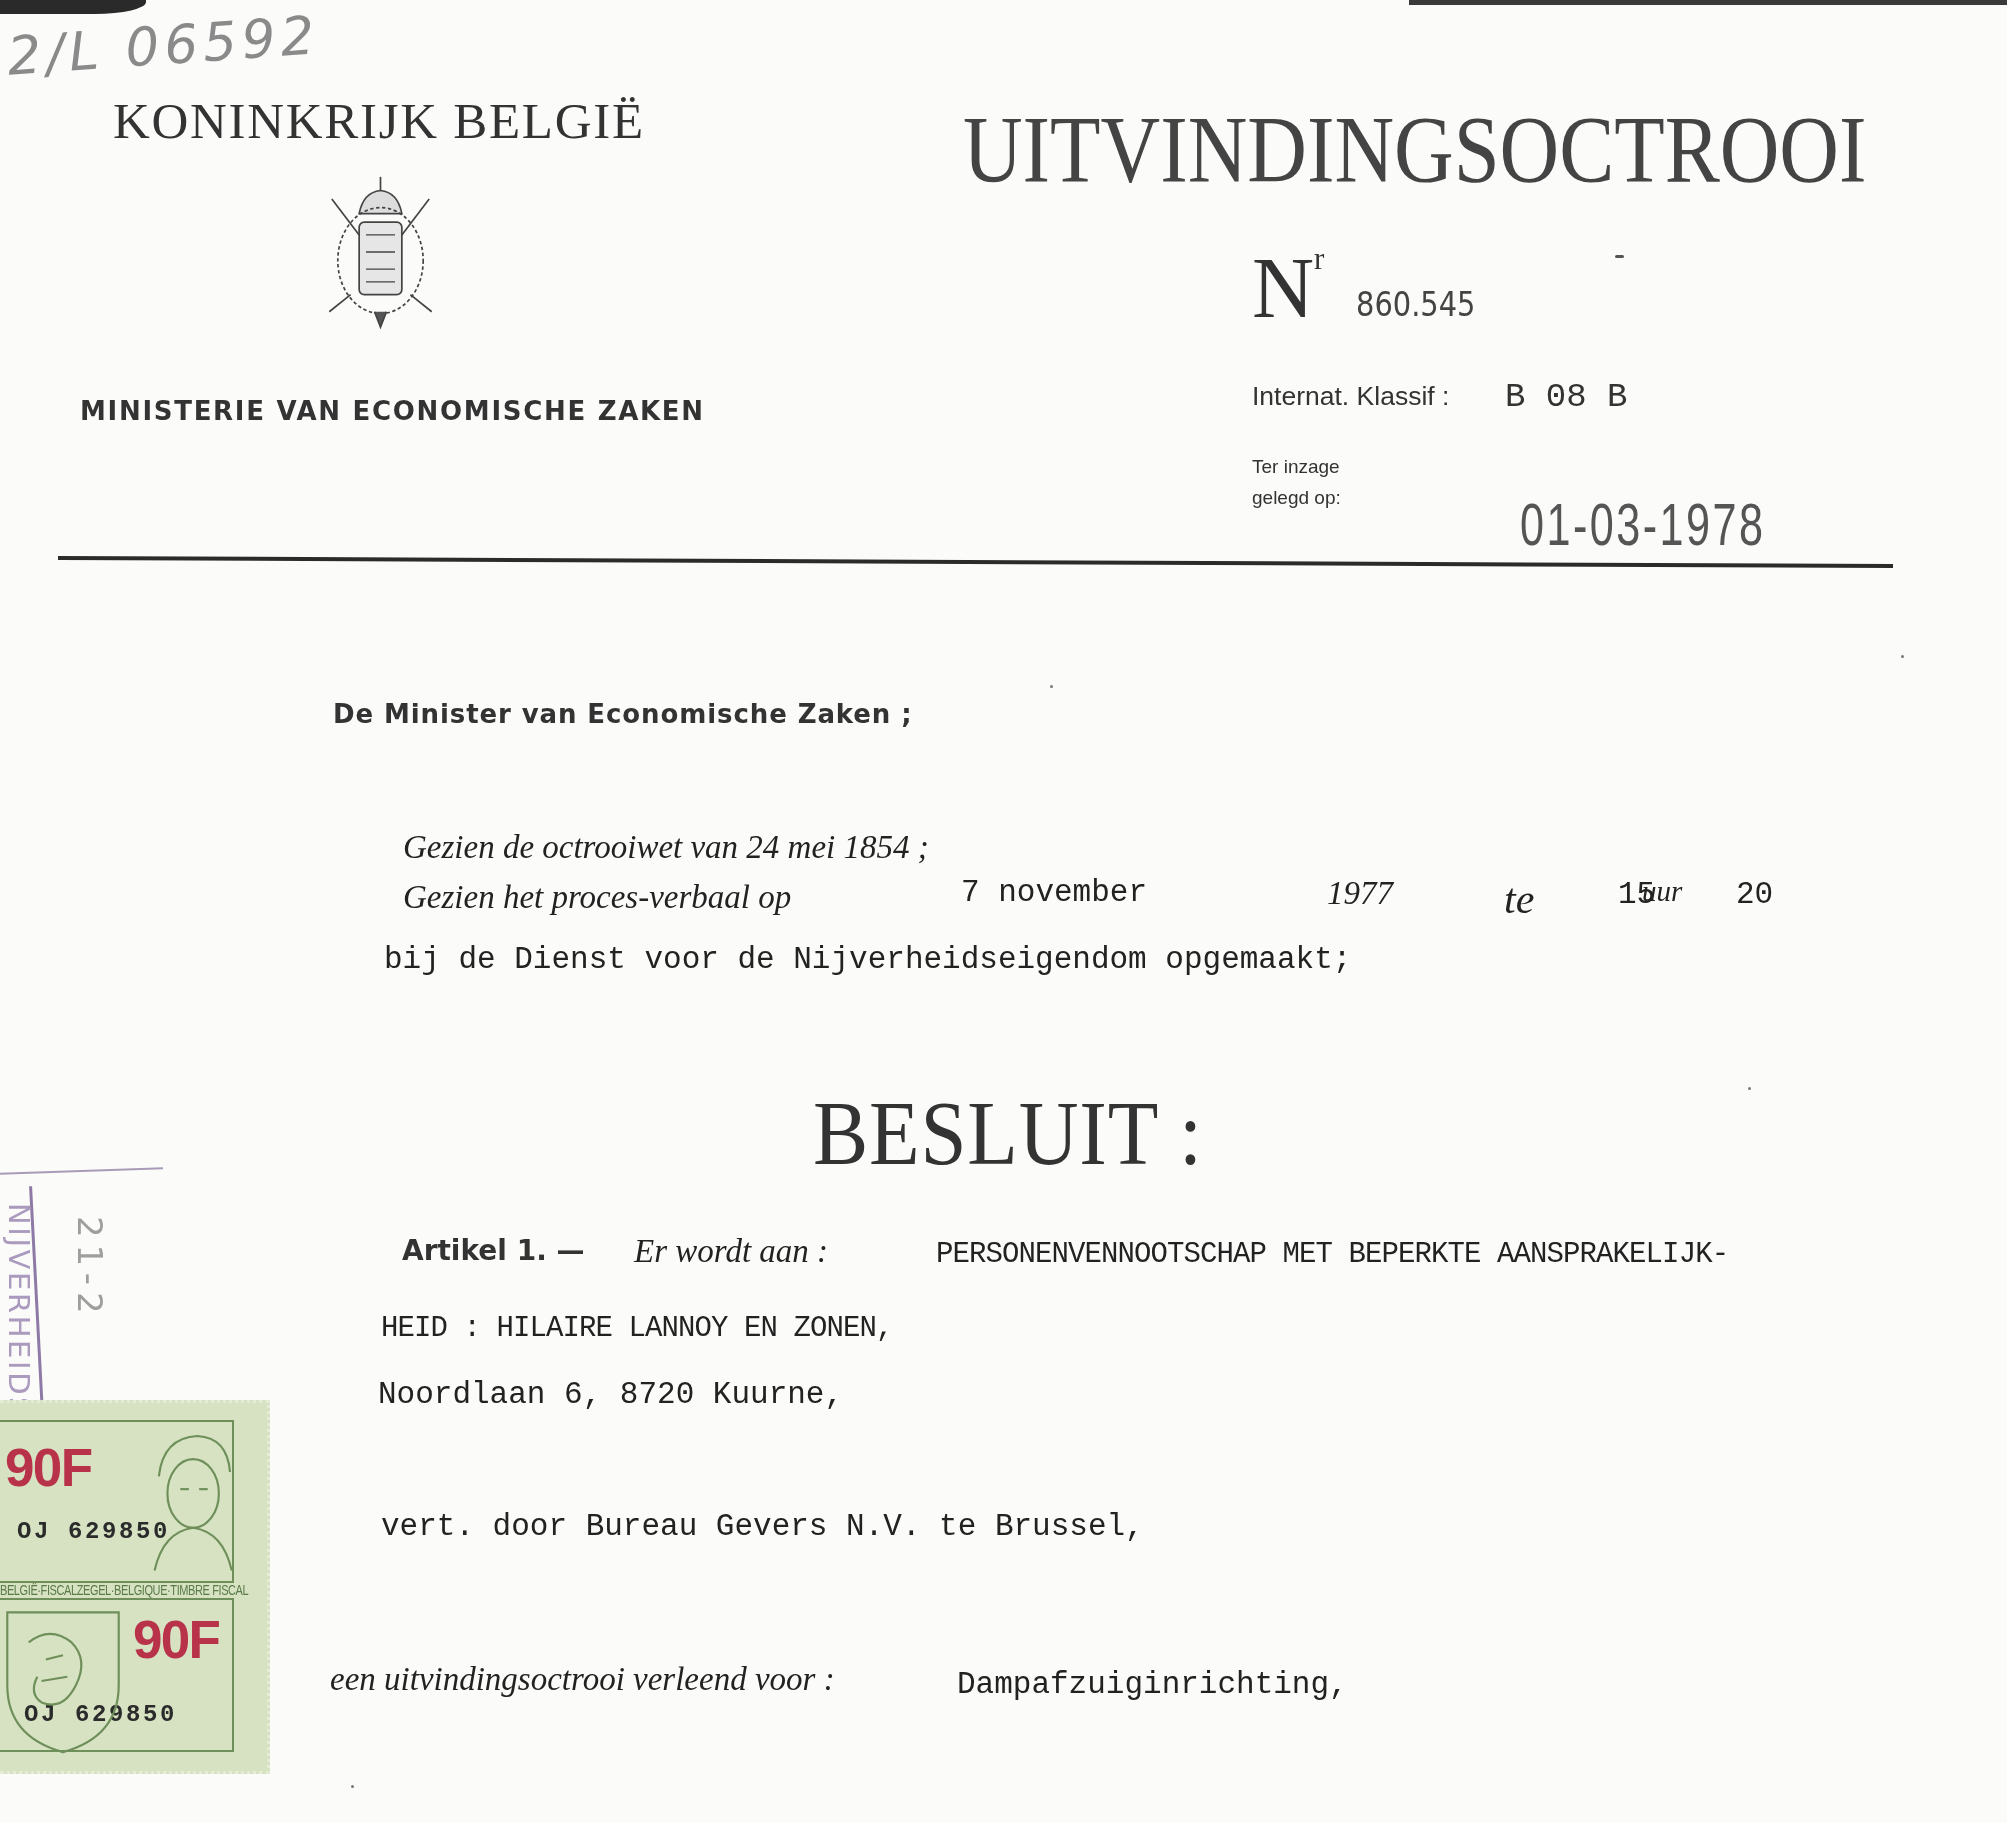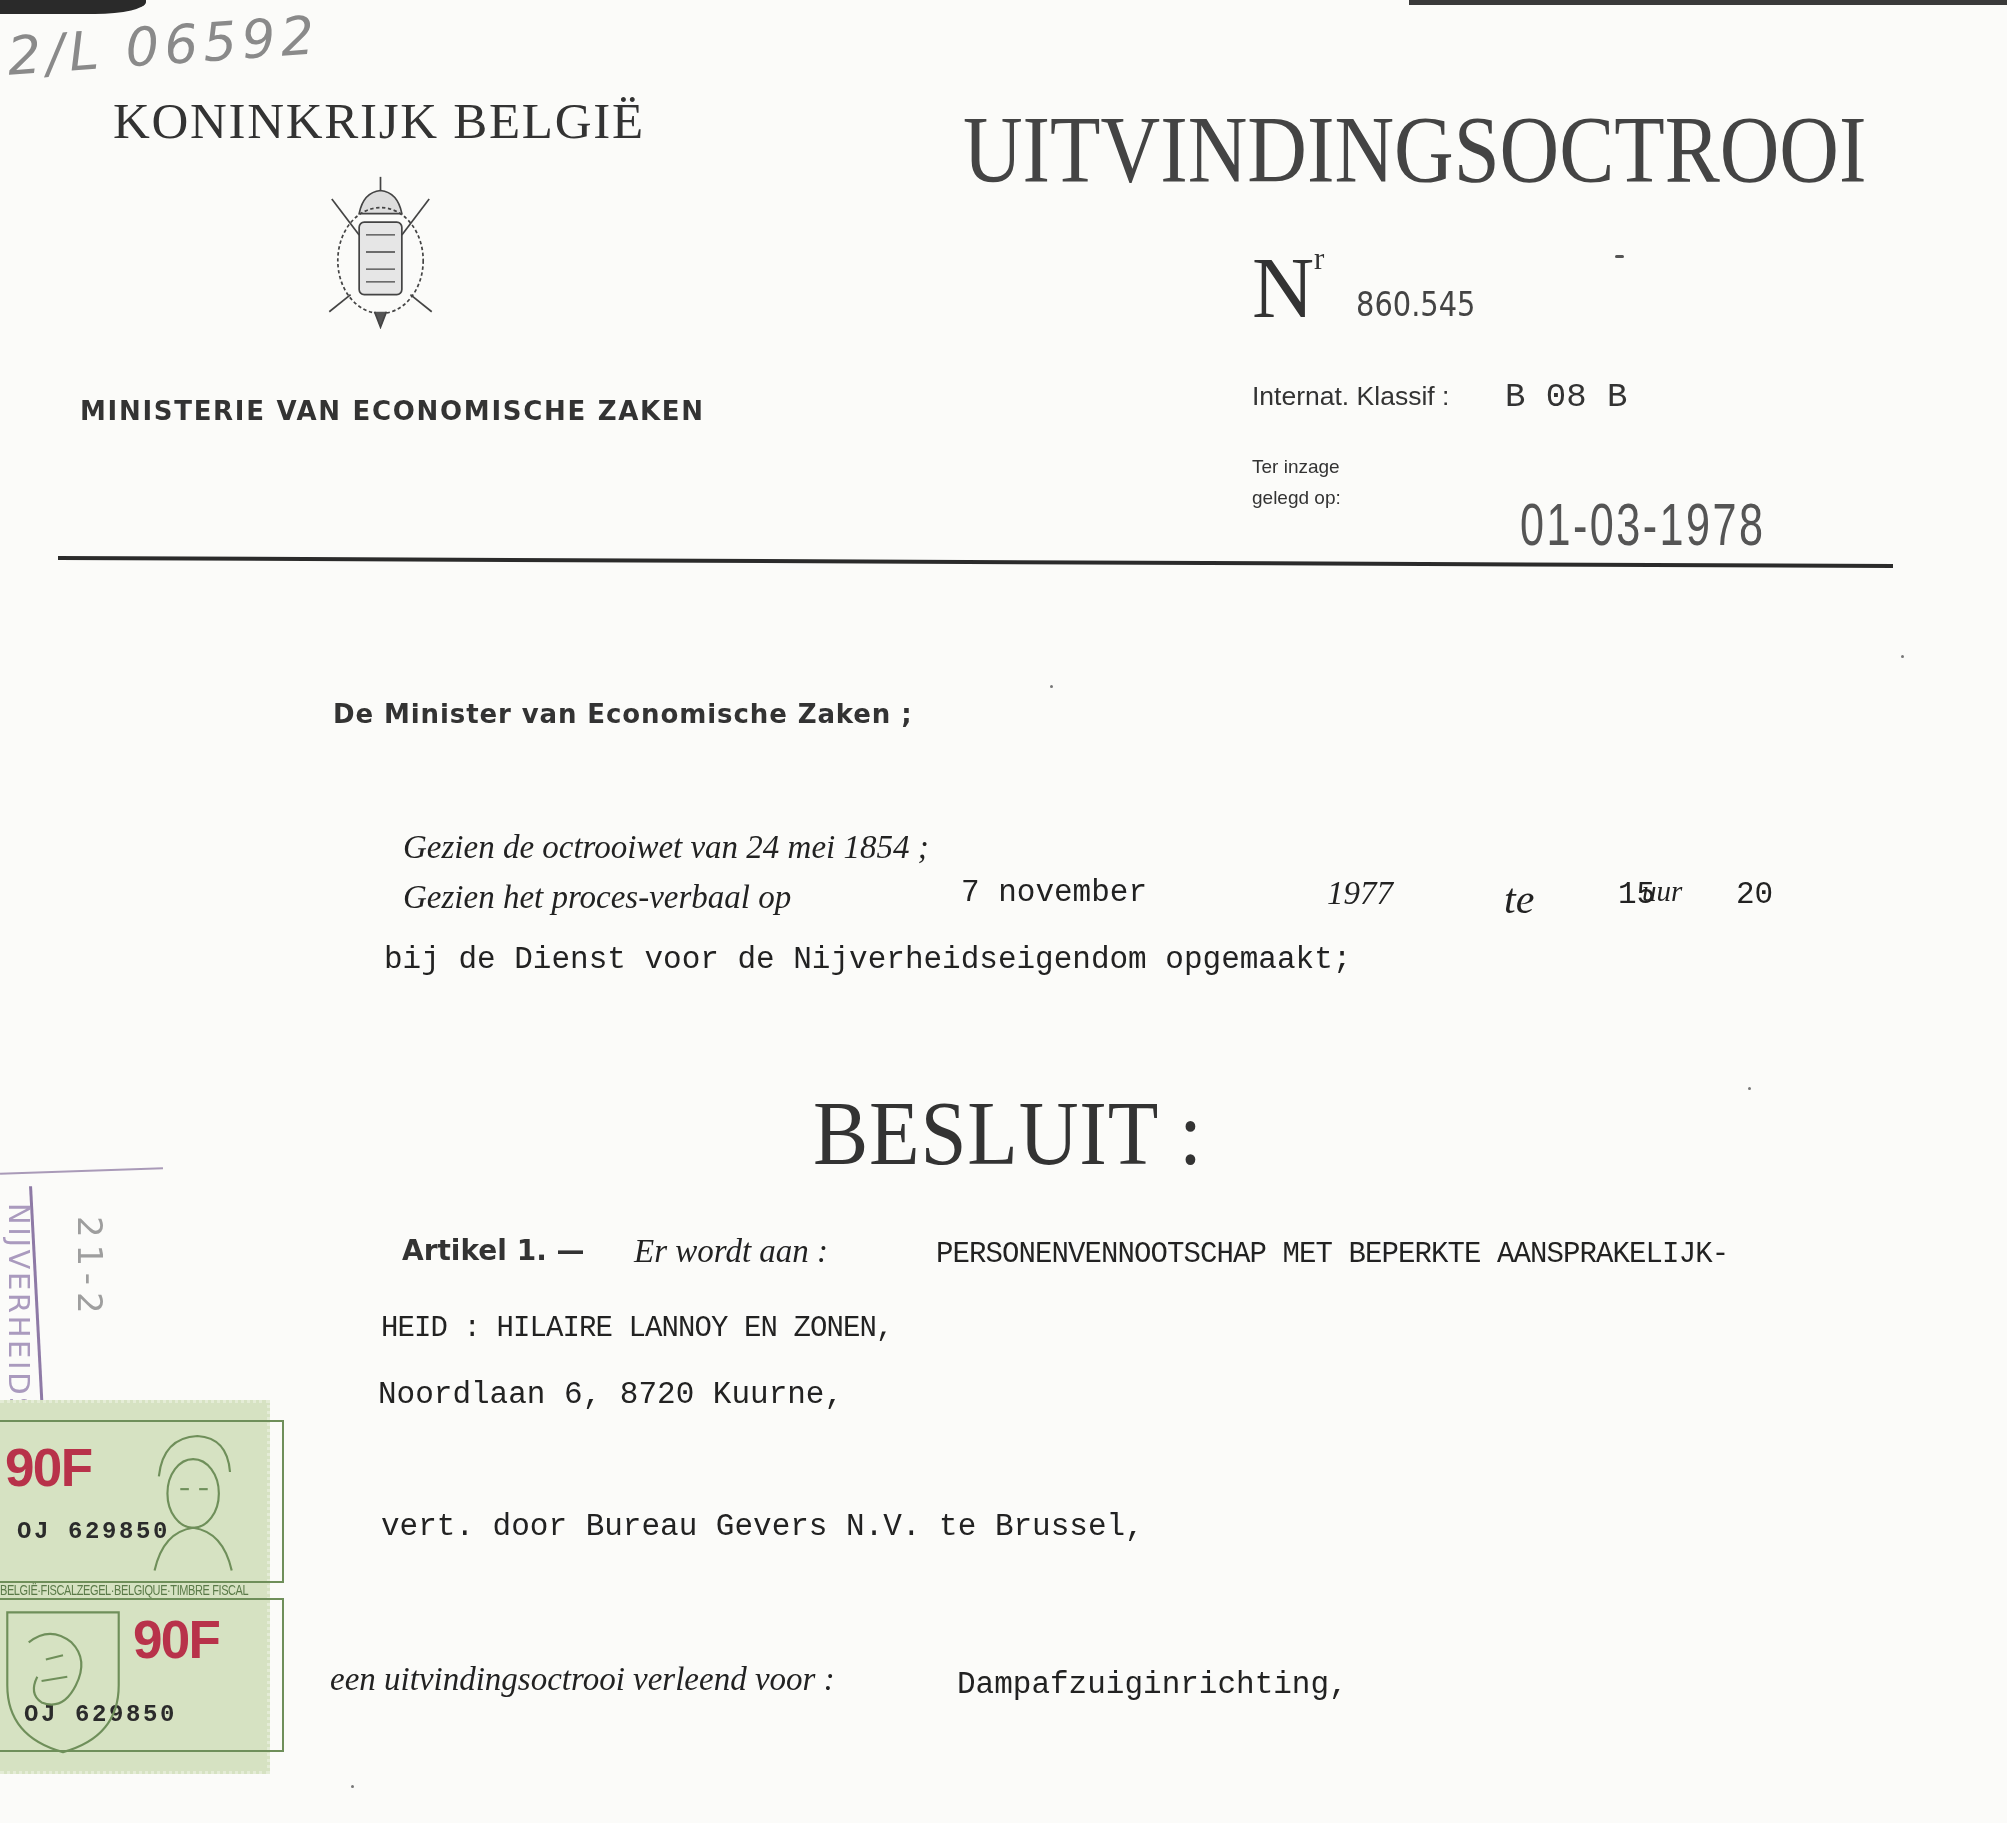--- a/index.html
+++ b/index.html
@@ -107,21 +107,21 @@
     .date-stamp {
       position: absolute; left: 70px; top: 1216px; writing-mode: vertical-rl; font-family: "DejaVu Sans", sans-serif;
       font-size: 34px; color: #888; letter-spacing: 6.8px; opacity: 0.8;
     }
     .fiscal-stamp {
       position: absolute; left: 0; top: 1400px; width: 267px; height: 368px;
       background: #d6e2c2;
       border-right: 3.4px dotted #e4ecd6; border-top: 3.4px dotted #e4ecd6; border-bottom: 3.4px dotted #e4ecd6;
     }
     .fs-half {
-      position: absolute; left: 0; width: 284px; border: 2.6px solid #6f8f5a; border-left: none; box-sizing: border-box;
+      position: absolute; left: 0; width: 234px; border: 2.6px solid #6f8f5a; border-left: none; box-sizing: border-box;
     }
     .fs-top { top: 17px; height: 163px; }
     .fs-bottom { top: 195px; height: 154px; }
     .fs-value {
       position: absolute; font-family: "Liberation Sans", sans-serif; font-weight: bold; font-size: 53px; color: #b8324a;
       letter-spacing: -1.7px;
     }
     .fs-serial {
       position: absolute; font-family: "Liberation Mono", monospace; font-weight: bold; font-size: 24px; color: #2b2b2b;
       letter-spacing: 2.6px;

